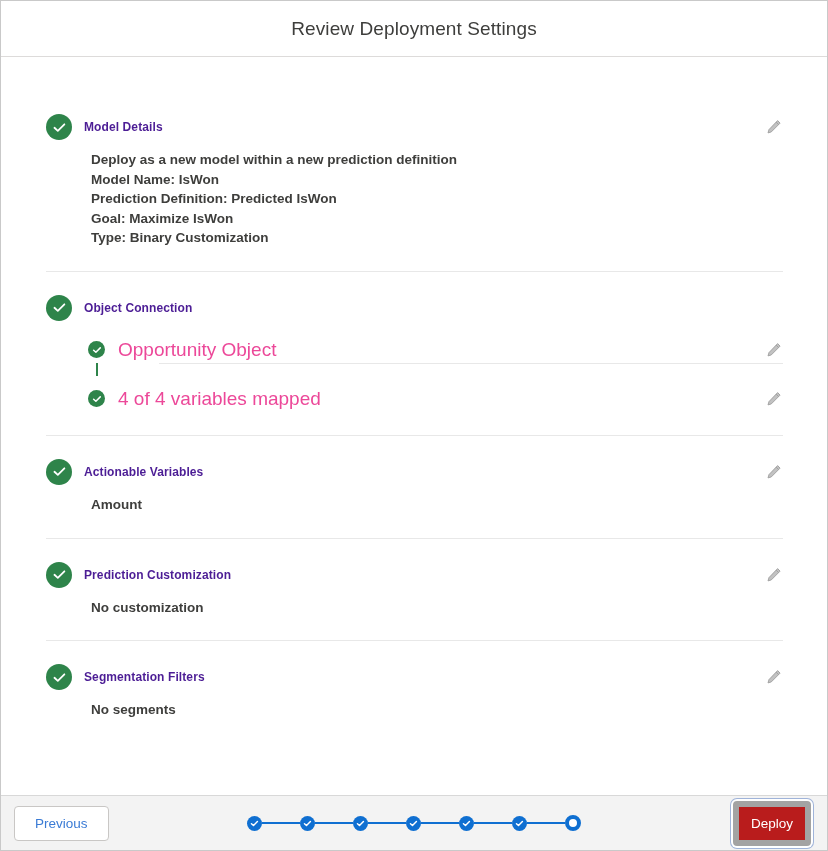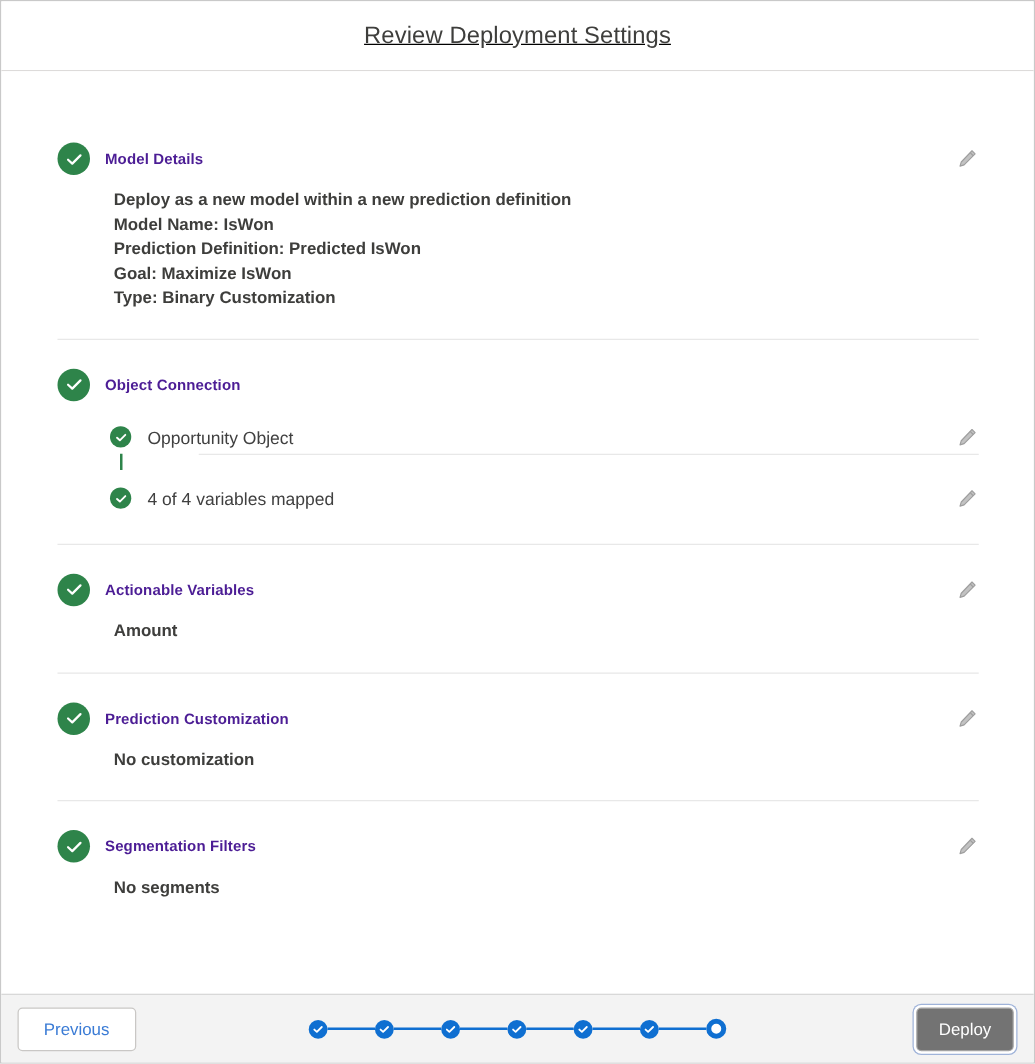--- a/index.html
+++ b/index.html
@@ -25,21 +25,20 @@
 
   
   .header {
     height: 55px;
     min-height: 55px;
     border-bottom: 1px solid #dddbda;
     display: flex;
     align-items: center;
     justify-content: center;
     background: #ffffff;
-    text-decoration: underline;
   }
   .header-title {
     font-size: 19px;
     color: #3e3e3c;
     font-weight: 400;
     letter-spacing: 0.1px;
   }
 
   
   .body {
@@ -121,22 +120,22 @@
     position: relative;
   }
   .subrow {
     position: relative;
     display: flex;
     align-items: center;
     gap: 13px;
     height: 26px;
   }
   .subrow-label {
-    font-size: 14px;
-    color: #404040;
+    font-size: 19px;
+    color: #ec4899;
   }
   .sub-sep {
     margin-left: 71px;
     height: 1px;
     background: #e8e8e8;
   }
   .sub-gap {
     height: 23px;
     position: relative;
   }
@@ -169,22 +168,22 @@
     box-sizing: border-box;
   }
   .btn-previous {
     background: #ffffff;
     border: 1px solid #c9c7c5;
     color: #3a7bd5;
     padding: 9px 20px;
     min-width: 86px;
   }
   .btn-deploy {
-    background: #737373;
-    border: 1px solid #a3a3a3;
+    background: #b91c1c;
+    border: 6px solid #a3a3a3;
     color: #ffffff;
     padding: 9px 6px;
     min-width: 78px;
     box-shadow: 0 0 0 2px #ffffff, 0 0 0 3px #9fb3d9;
     margin-left: auto;
     margin-right: 3px;
   }
 
   
   .stepper {

